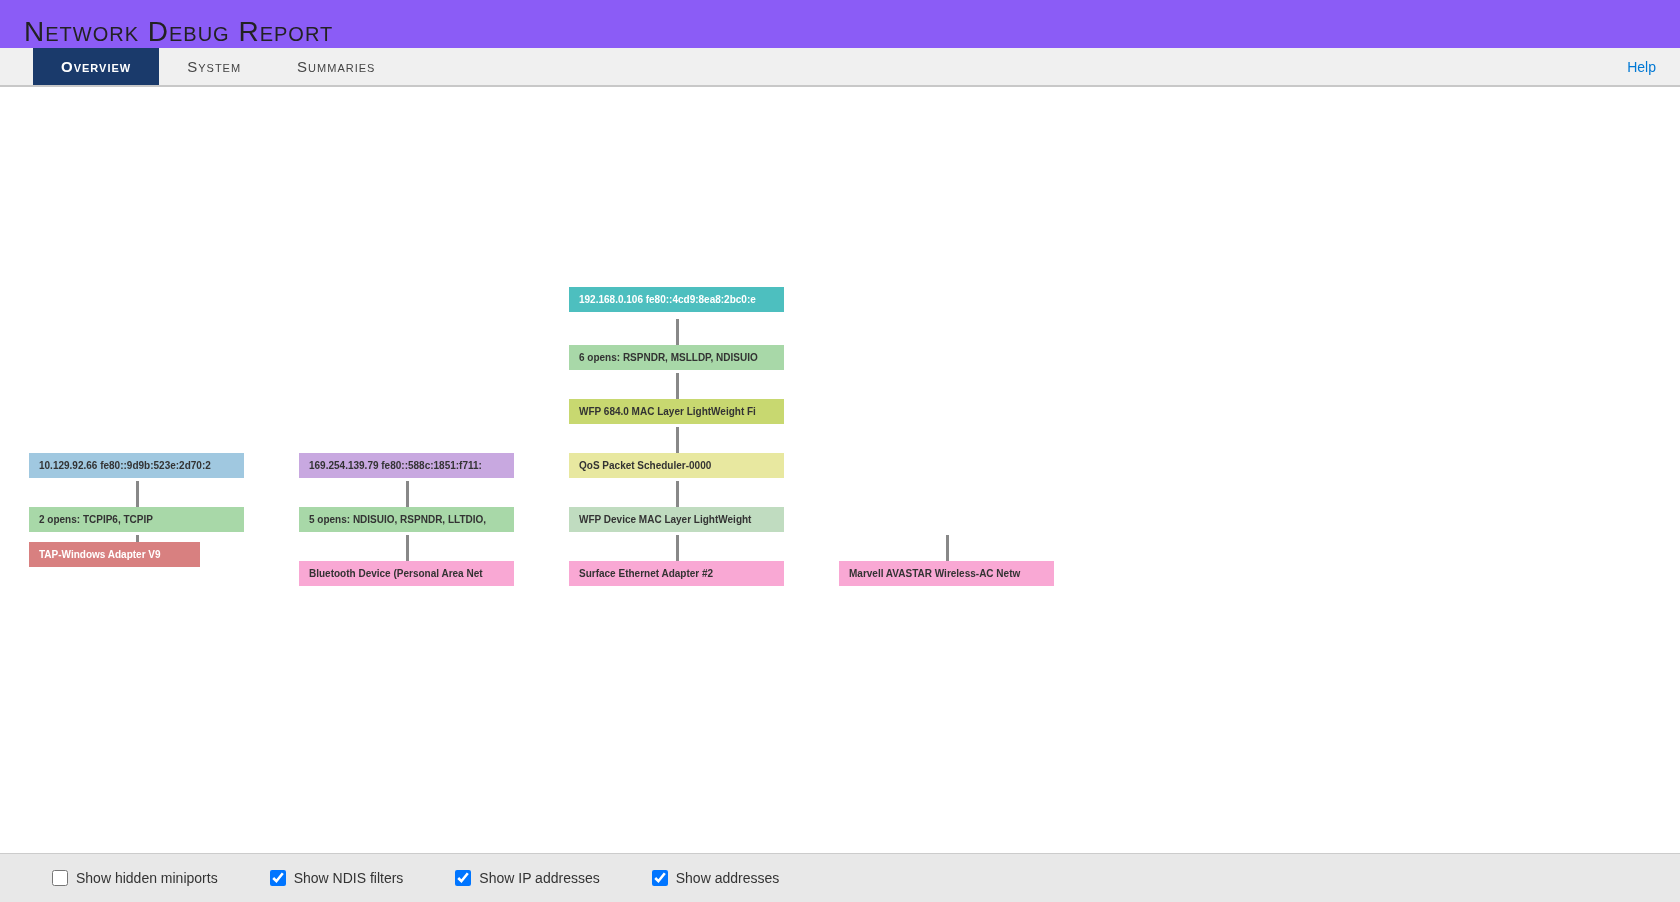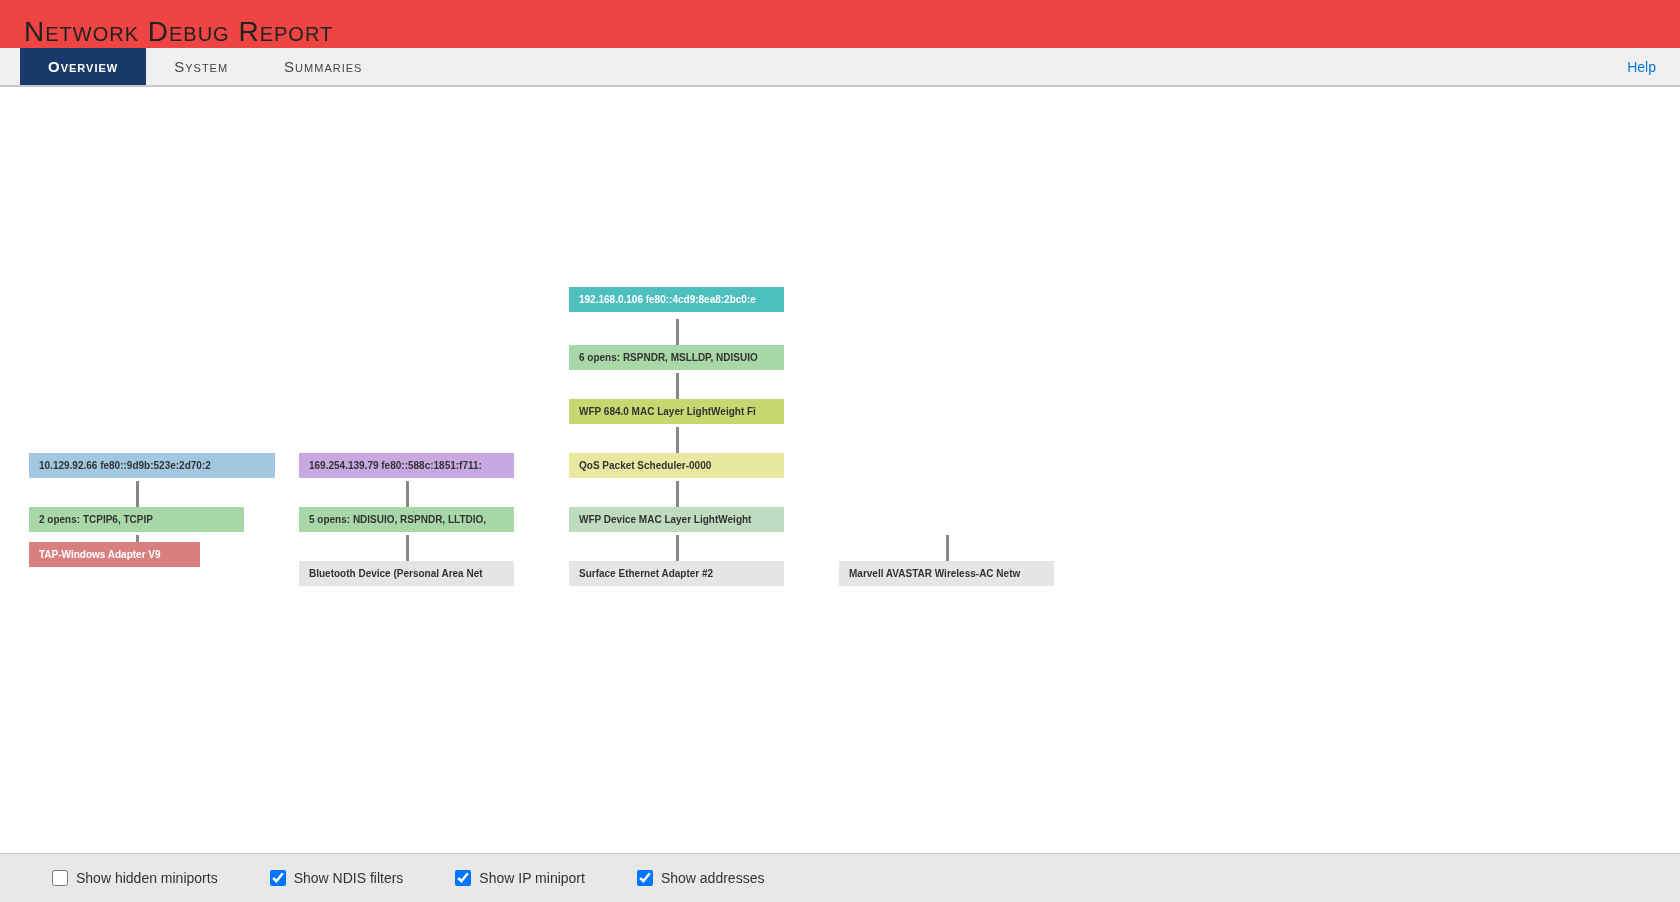--- a/index.html
+++ b/index.html
@@ -6,40 +6,40 @@
     body {
       font-family: 'Segoe UI', Arial, sans-serif;
       background: #f0f0f0;
       min-height: 902px;
       display: flex;
       flex-direction: column;
     }
 
     
     .header {
-      background: #ef4444;
+      background: #8b5cf6;
       padding: 16px 24px 0 24px;
     }
     .app-title {
       font-size: 28px;
       font-weight: 300;
       color: #222;
       letter-spacing: 1px;
       text-transform: capitalize;
       font-variant: small-caps;
       margin-bottom: 0;
     }
 
     
     .nav-bar {
       display: flex;
       align-items: stretch;
       background: #f0f0f0;
       border-bottom: 2px solid #c8c8c8;
-      padding: 0 20px;
+      padding: 0 33px;
       position: relative;
     }
     .nav-tab {
       padding: 10px 28px;
       font-size: 15px;
       font-variant: small-caps;
       letter-spacing: 1px;
       cursor: pointer;
       color: #444;
       text-transform: capitalize;
@@ -93,21 +93,21 @@
 
     
     .node-teal { background: #4dbfbf; color: #fff; }
     .node-green-light { background: #a8d8a8; color: #333; }
     .node-yellow-green { background: #c8d870; color: #333; }
     .node-yellow-light { background: #e8e8a0; color: #333; }
     .node-green-pale { background: #c0dcc0; color: #333; }
     .node-blue-light { background: #a0c8e0; color: #333; }
     .node-red-light { background: #d88080; color: #fff; }
     .node-purple-light { background: #c8a8e0; color: #333; }
-    .node-orange { background: #e5e5e5; color: #333; }
+    .node-orange { background: #f9a8d4; color: #333; }
     .node-dashed {
       background: #fff;
       border: 2px dashed #aaa;
       color: #666;
     }
 
     
     .connector {
       position: absolute;
       width: 3px;
@@ -188,21 +188,21 @@
     <div class="node node-yellow-light" style="left: 545px; top: 326px; width: 215px;">
       <span>QoS Packet Scheduler-0000</span>
     </div>
     <div class="node node-green-pale" style="left: 545px; top: 380px; width: 215px;">
       <span>WFP Device MAC Layer LightWeight</span>
     </div>
     <div class="node node-orange" style="left: 545px; top: 434px; width: 215px;">
       <span>Surface Ethernet Adapter #2</span>
     </div>
 
-    <div class="node node-blue-light" style="left: 5px; top: 326px; width: 246px;">
+    <div class="node node-blue-light" style="left: 5px; top: 326px; width: 215px;">
       <span>10.129.92.66 fe80::9d9b:523e:2d70:2</span>
     </div>
     <div class="node node-green-light" style="left: 5px; top: 380px; width: 215px;">
       <span>2 opens: TCPIP6, TCPIP</span>
     </div>
     <div class="node node-red-light" style="left: 5px; top: 415px; width: 171px;">
       <span>TAP-Windows Adapter V9</span>
     </div>
 
     <div class="node node-purple-light" style="left: 275px; top: 326px; width: 215px;">
@@ -226,19 +226,19 @@
   <label class="checkbox-item">
     <input type="checkbox" style="">
     <span>Show hidden miniports</span>
   </label>
   <label class="checkbox-item">
     <input type="checkbox" checked="" style="">
     <span>Show NDIS filters</span>
   </label>
   <label class="checkbox-item">
     <input type="checkbox" checked="" style="">
-    <span>Show IP miniport</span>
+    <span>Show IP addresses</span>
   </label>
   <label class="checkbox-item">
     <input type="checkbox" checked="" style="">
     <span>Show addresses</span>
   </label>
 </div>
 
 </body></html>

